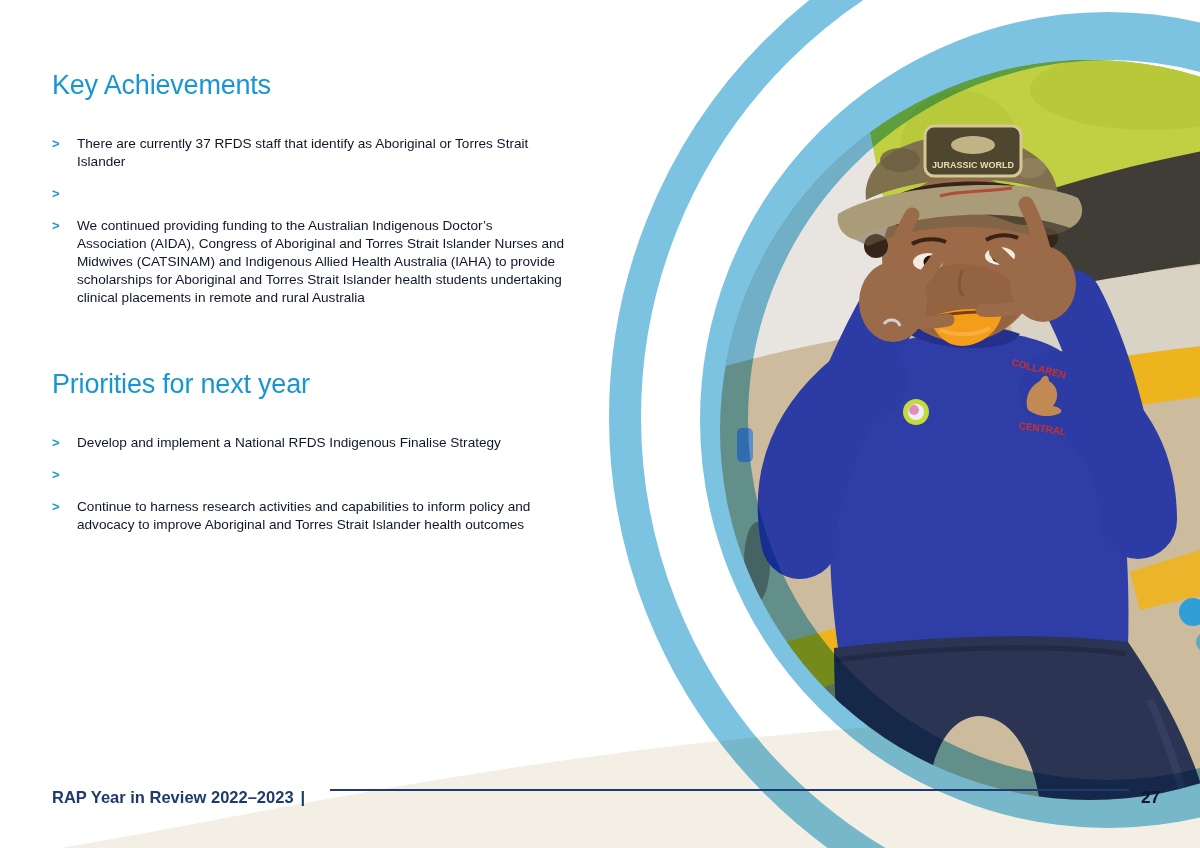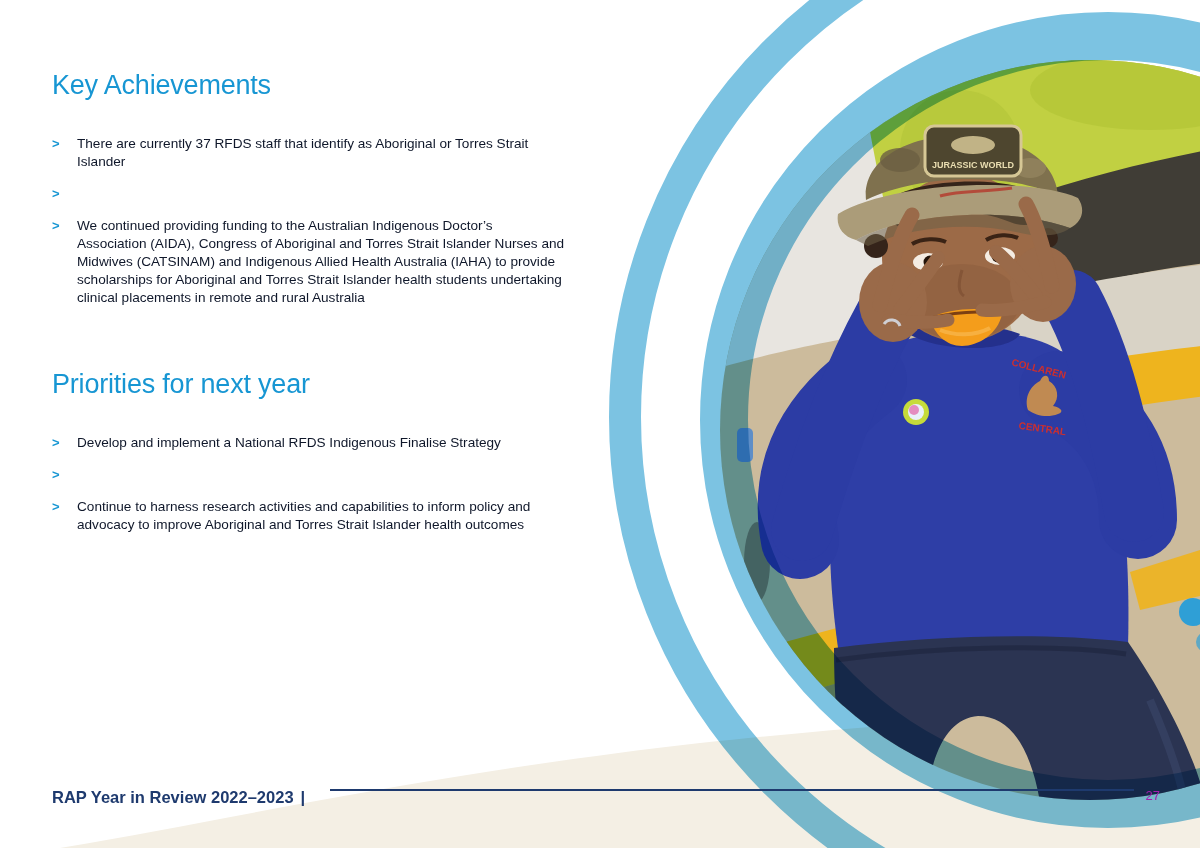--- a/index.html
+++ b/index.html
@@ -24,21 +24,21 @@
     white-space:pre-line;font-size:13.6px;line-height:18px;color:#0f172a;
   }
   .footer{
     position:absolute;left:52px;right:40px;top:788px;z-index:3;
     display:flex;align-items:flex-start;height:22px;
   }
   .footer .doc-title{color:#1e3a6e;font-weight:bold;font-size:16.5px;white-space:nowrap;}
   .footer .sep{color:#1e3a6e;font-weight:bold;font-size:16.5px;margin:0 7px 0 7px;}
   .footer .org{color:#58595b;font-size:15.5px;letter-spacing:0.4px;white-space:nowrap;margin-top:1px;}
   .footer .rule{flex:1;height:2px;background:#1e3a6e;margin:1px 12px 0 18px;}
-  .footer .pagenum{color:#a21caf;font-weight:normal;font-size:13px;}
+  .footer .pagenum{color:#0f172a;font-weight:bold;font-size:17px;}
 </style>
 </head>
 <body>
 
 <div class="page">
 
   <svg class="art" width="1200" height="848" viewBox="0 0 1200 848" role="img" aria-label="Smiling Aboriginal child wearing a Jurassic World cap and a blue Collarenebri Central school jumper, making circles around his eyes with his fingers and holding an orange slice in his mouth">
     <defs>
       <clipPath id="photoClip">
           <circle cx="1090" cy="430" r="370"></circle>

